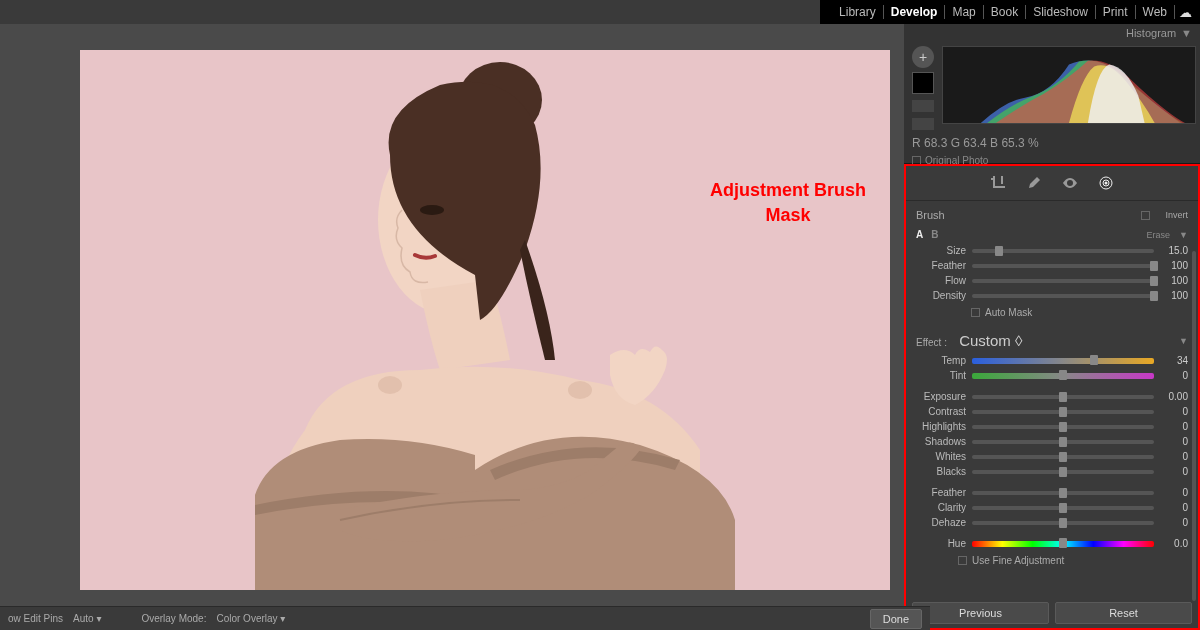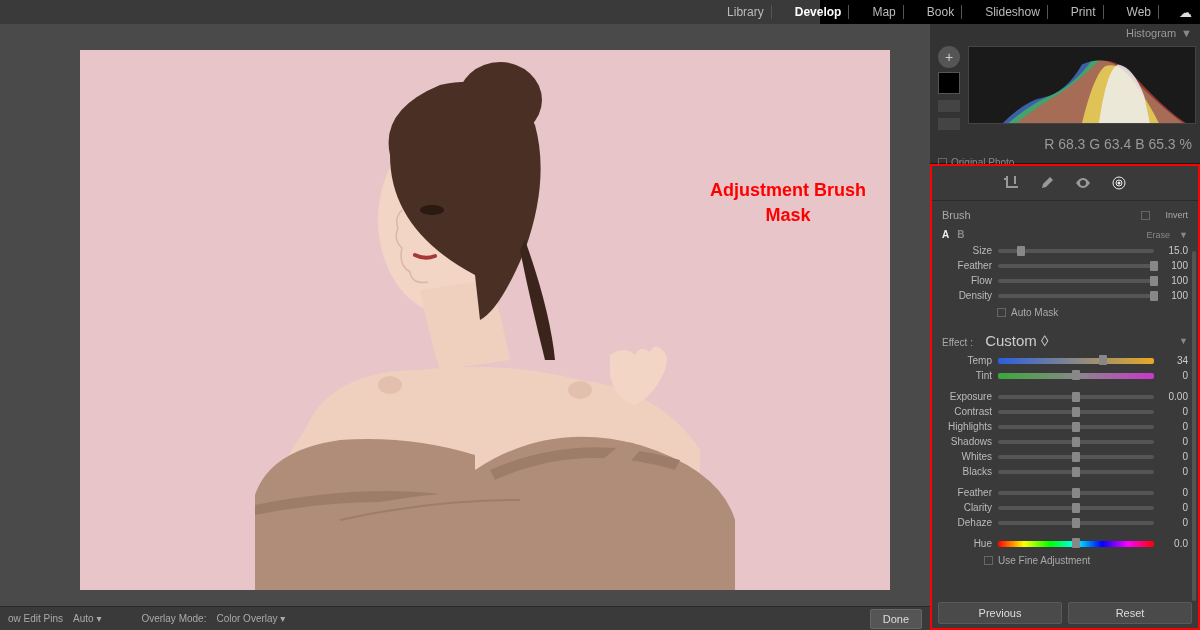--- a/index.html
+++ b/index.html
@@ -1,41 +1,41 @@
 <!DOCTYPE html>
 <html><head>
 <meta charset="utf-8">
 <style>
 * { margin: 0; padding: 0; box-sizing: border-box; font-family: -apple-system, "Segoe UI", Arial, sans-serif; }
 body { background: #3a3a3a; width: 1200px; height: 630px; overflow: hidden; position: relative; color: #aaa; font-size: 11px; }
 
-.topbar { position: absolute; top: 0; right: 0; height: 24px; display: flex; align-items: center; gap: 16px; padding: 0 8px; background: #000; width: 380px; justify-content: flex-end; }
+.topbar { position: absolute; top: 0; right: 0; height: 24px; display: flex; align-items: center; gap: 0; padding: 0 8px; background: #000; width: 380px; justify-content: flex-end; }
 .module-tab { color: #bbb; padding: 0 7px; cursor: pointer; border-right: 1px solid #555; font-size: 12px; }
 .module-tab.active { color: #ffffff; font-weight: 600; }
 .module-tab:last-of-type { border-right: none; }
 .cloud-icon { color: #ddd; margin-left: 4px; font-size: 13px; }
 
 .canvas-area { position: absolute; top: 24px; left: 0; width: 930px; height: 582px; background: #4a4a4a; display: flex; align-items: center; justify-content: center; }
 .image-frame { width: 810px; height: 540px; background: #e8c5c8; position: relative; overflow: hidden; margin-top: 10px; margin-left: 40px; }
 .portrait { position: absolute; left: 0; top: 0; width: 100%; height: 100%; }
 
 .annotation { position: absolute; top: 178px; left: 710px; color: #ff0000; font-weight: 700; font-size: 18px; text-align: center; line-height: 1.4; z-index: 10; pointer-events: none; }
 
-.right-panel { position: absolute; top: 24px; right: 0; width: 270px; height: 606px; background: #b91c1c; }
+.right-panel { position: absolute; top: 24px; right: 0; width: 296px; height: 606px; background: #b91c1c; }
 
 .histogram-section { height: 140px; background: #333; border-bottom: 1px solid #1a1a1a; position: relative; }
 .histogram-header { display: flex; justify-content: flex-end; align-items: center; padding: 3px 8px; font-size: 11px; color: #999; }
 .histogram-header .triangle { margin-left: 5px; color: #888; }
 .histogram-body { display: flex; padding: 4px; gap: 4px; }
 .left-strip { width: 30px; display: flex; flex-direction: column; gap: 4px; align-items: center; }
 .add-circle { width: 22px; height: 22px; border-radius: 50%; background: #555; display: flex; align-items: center; justify-content: center; color: #ccc; font-size: 14px; }
 .swatch { width: 22px; height: 22px; background: #000; border: 1px solid #555; }
 .small-icon { width: 22px; height: 12px; background: #444; margin-top: 2px; }
 .histogram-graph { flex: 1; height: 78px; background: linear-gradient(180deg, #1a1a1a 0%, #1a1a1a 100%); position: relative; border: 1px solid #444; overflow: hidden; }
-.histogram-readout { font-size: 14px; color: #999; padding: 2px 8px; text-align: right; }
+.histogram-readout { font-size: 12px; color: #999; padding: 2px 8px; text-align: left; }
 .original-photo { font-size: 10px; color: #888; padding: 3px 8px; display: flex; align-items: center; gap: 4px; }
 .checkbox-empty { width: 9px; height: 9px; border: 1px solid #666; display: inline-block; }
 
 .tool-section { border: 2px solid #ff0000; height: 466px; background: #3a3a3a; position: relative; }
 .tool-strip { display: flex; justify-content: center; gap: 18px; padding: 8px; border-bottom: 1px solid #2a2a2a; }
 .tool-icon { width: 18px; height: 18px; display: flex; align-items: center; justify-content: center; }
 .tool-icon svg { fill: #999; }
 .tool-icon.active svg { fill: #eee; }
 
 .brush-panel { padding: 4px 10px; position: relative; }

